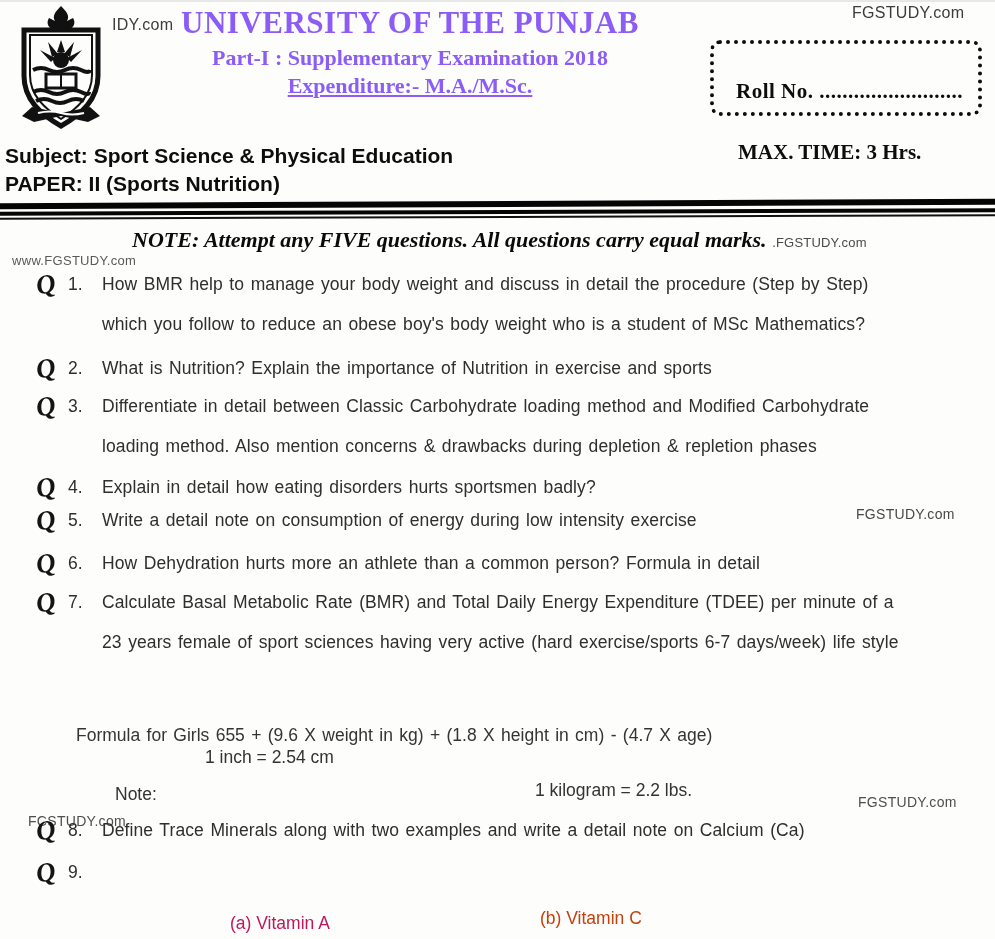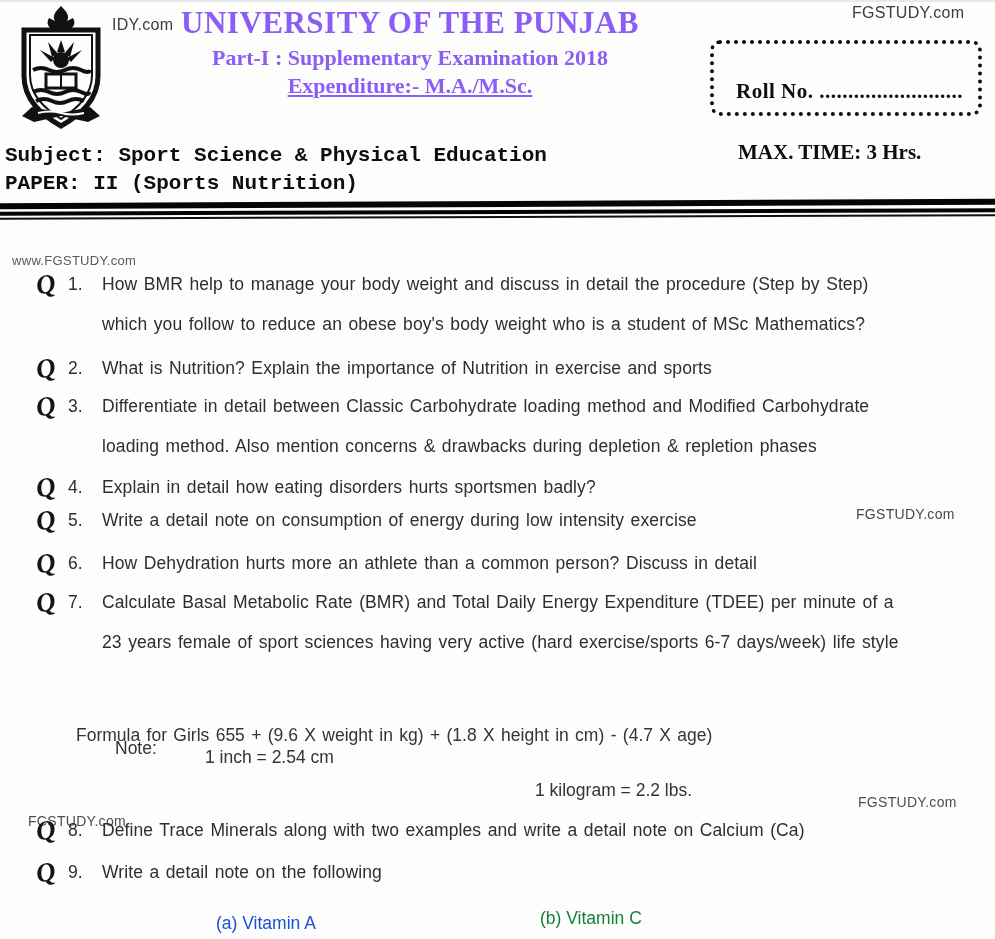--- a/index.html
+++ b/index.html
@@ -12,21 +12,21 @@
     overflow:hidden;
     margin:2px auto;
   }
   
   .logo{position:absolute;left:10px;top:2px;width:102px;height:128px;}
   .title-block{position:absolute;left:140px;top:4px;width:540px;text-align:center;
     font-family:"Liberation Serif",serif;color:#8b5cf6;}
   .title-university{font-size:31px;font-weight:bold;letter-spacing:.5px;line-height:34px;}
   .title-part{font-size:22px;font-weight:bold;line-height:28px;margin-top:4px;}
   .title-exam{font-size:22px;font-weight:bold;text-decoration:underline;line-height:28px;display:inline-block;}
-  .subject-block{position:absolute;left:5px;top:140px;font-family:Liberation Mono, monospace;
+  .subject-block{position:absolute;left:5px;top:140px;font-family:Liberation Sans, sans-serif;
     font-weight:bold;font-size:21px;color:#0d0d0d;line-height:28px;}
   .rollbox{
     position:absolute;left:710px;top:38px;width:272px;height:76px;
     border:4px dotted #0d0d0d;border-radius:10px;
     display:flex;align-items:flex-end;padding:0 0 8px 22px;box-sizing:border-box;
   }
   .rollbox span{font-family:"Liberation Serif",serif;font-weight:bold;font-size:21px;color:#0d0d0d;letter-spacing:.5px;}
   .max-block{position:absolute;left:738px;top:137px;font-family:"Liberation Serif",serif;
     font-weight:bold;font-size:21px;color:#0d0d0d;line-height:26px;text-align:right;}
   
@@ -55,25 +55,25 @@
     font-family:"Liberation Serif",serif;font-style:italic;font-weight:bold;
     font-size:27px;line-height:24px;color:#141414;
     transform:rotate(-10deg);position:relative;top:-3px;
   }
   .qnum{width:34px;flex:0 0 34px;font-size:17.5px;color:#2e2e2e;line-height:20px;}
   .qtext{width:850px;font-size:17.5px;color:#2e2e2e;letter-spacing:.1px;word-spacing:1.5px;}
   .qtext .line{line-height:20px;margin-bottom:20px;}
   .qtext .line:last-child{margin-bottom:0;}
   
   .formula{position:absolute;left:76px;top:723px;font-size:17.5px;color:#343434;word-spacing:1.5px;}
-  .conv-label{position:absolute;left:115px;top:736px;font-size:17.5px;color:#333;}
+  .conv-label{position:absolute;left:115px;top:782px;font-size:17.5px;color:#333;}
   .conv-1{position:absolute;left:205px;top:745px;font-size:17.5px;color:#333;}
   .conv-2{position:absolute;left:535px;top:778px;font-size:17.5px;color:#333;}
-  .sub-a{position:absolute;left:216px;top:911px;font-size:17.5px;color:#1d4ed8;}
-  .sub-b{position:absolute;left:540px;top:906px;font-size:17.5px;color:#15803d;}
+  .sub-a{position:absolute;left:230px;top:911px;font-size:17.5px;color:#be185d;}
+  .sub-b{position:absolute;left:540px;top:906px;font-size:17.5px;color:#c2410c;}
 </style>
 </head>
 <body>
 
 <div class="page">
 
   <svg class="logo" viewBox="0 0 102 128">
 
     <path d="M51 2 C45 8 42 12 45 17 L39 14 C36 19 38 23 43 26 L59 26 C64 23 66 19 63 14 L57 17 C60 12 57 8 51 2 Z" fill="#111"></path>
 
@@ -121,20 +121,24 @@
     <div>Subject: Sport Science &amp; Physical Education</div>
     <div>PAPER: II (Sports Nutrition)</div>
   </div>
 
   <div class="rule">
     <div class="b1"></div>
       <div class="b2"></div>
       <div class="b3"></div>
   </div>
 
+  <div class="note-line">
+    <span>NOTE: Attempt any FIVE questions. All questions carry equal marks.</span>
+    <span class="wm" style="position:static">.FGSTUDY.com</span>
+  </div>
 
   <span class="wm wm-www">www.FGSTUDY.com</span>
   <span class="wm wm-mid-right">FGSTUDY.com</span>
   <span class="wm wm-bot-right">FGSTUDY.com</span>
   <span class="wm wm-bot-left">FCSTUDY.com</span>
 
   <div class="q" style="top:272px">
     <span class="qmark">Q</span>
     <span class="qnum">1.</span>
     <div class="qtext">
@@ -173,21 +177,21 @@
     <span class="qnum">5.</span>
     <div class="qtext">
       <div class="line">Write a detail note on consumption of energy during low intensity exercise</div>
     </div>
   </div>
 
   <div class="q" style="top:551px">
     <span class="qmark">Q</span>
     <span class="qnum">6.</span>
     <div class="qtext">
-      <div class="line">How Dehydration hurts more an athlete than a common person? Discuss in detail</div>
+      <div class="line">How Dehydration hurts more an athlete than a common person? Formula in detail</div>
     </div>
   </div>
 
   <div class="q" style="top:590px">
     <span class="qmark">Q</span>
     <span class="qnum">7.</span>
     <div class="qtext">
       <div class="line">Calculate Basal Metabolic Rate (BMR) and Total Daily Energy Expenditure (TDEE) per minute of a</div>
       <div class="line">23 years female of sport sciences having very active (hard exercise/sports 6-7 days/week) life style</div>
     </div>
@@ -203,21 +207,18 @@
     <span class="qmark">Q</span>
     <span class="qnum">8.</span>
     <div class="qtext">
       <div class="line">Define Trace Minerals along with two examples and write a detail note on Calcium (Ca)</div>
     </div>
   </div>
 
   <div class="q" style="top:860px">
     <span class="qmark">Q</span>
     <span class="qnum">9.</span>
-    <div class="qtext">
-      <div class="line">Write a detail note on the following</div>
-    </div>
   </div>
 
   <span class="sub-a">(a) Vitamin A</span>
   <span class="sub-b">(b) Vitamin C</span>
 
 </div>
 
 </body></html>

